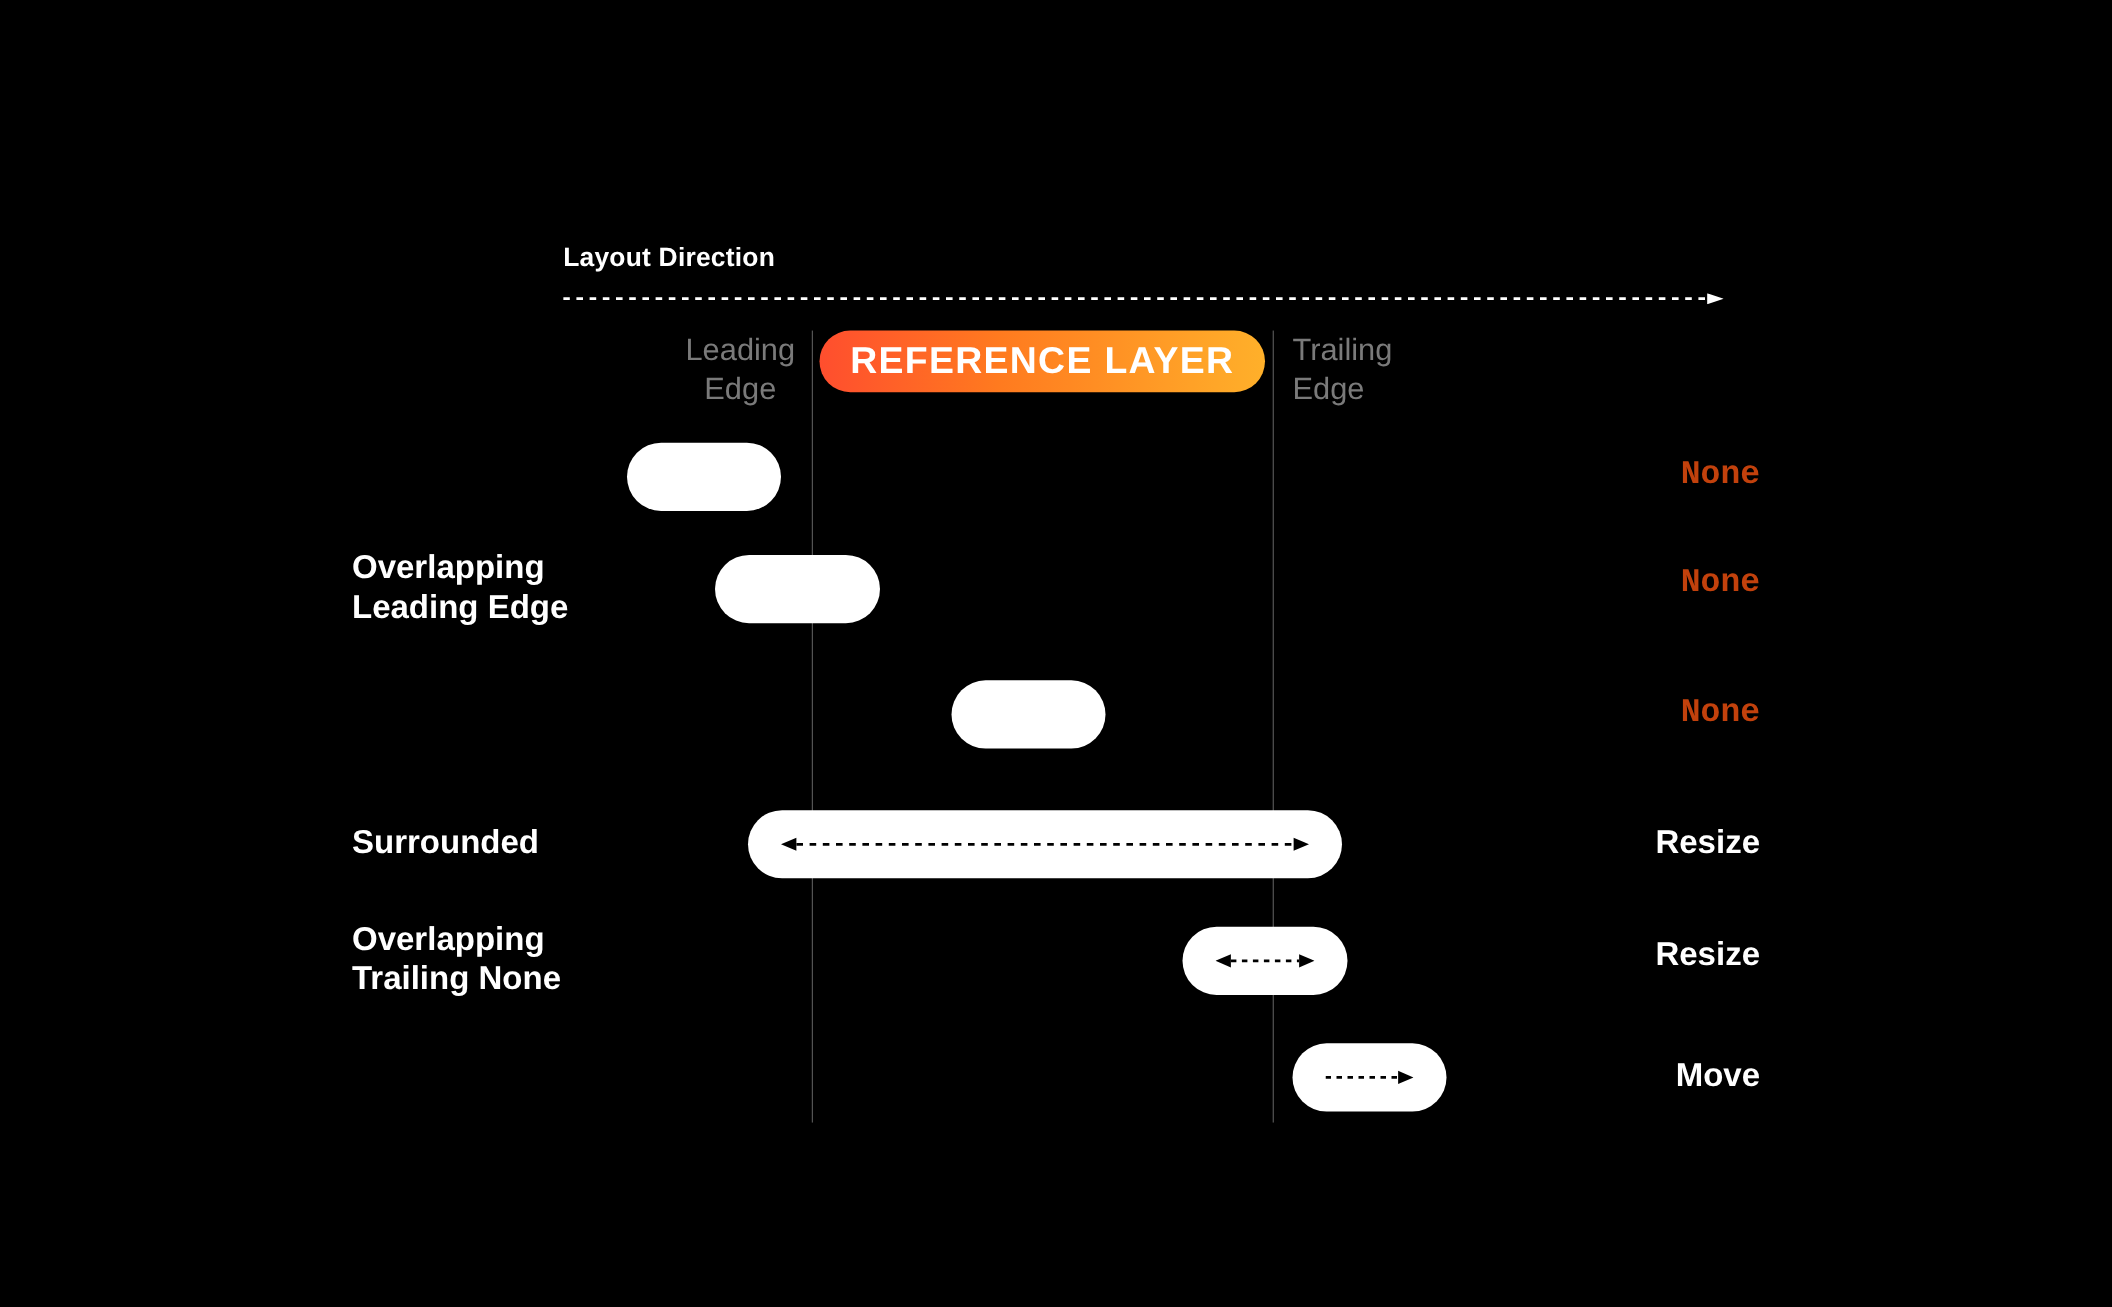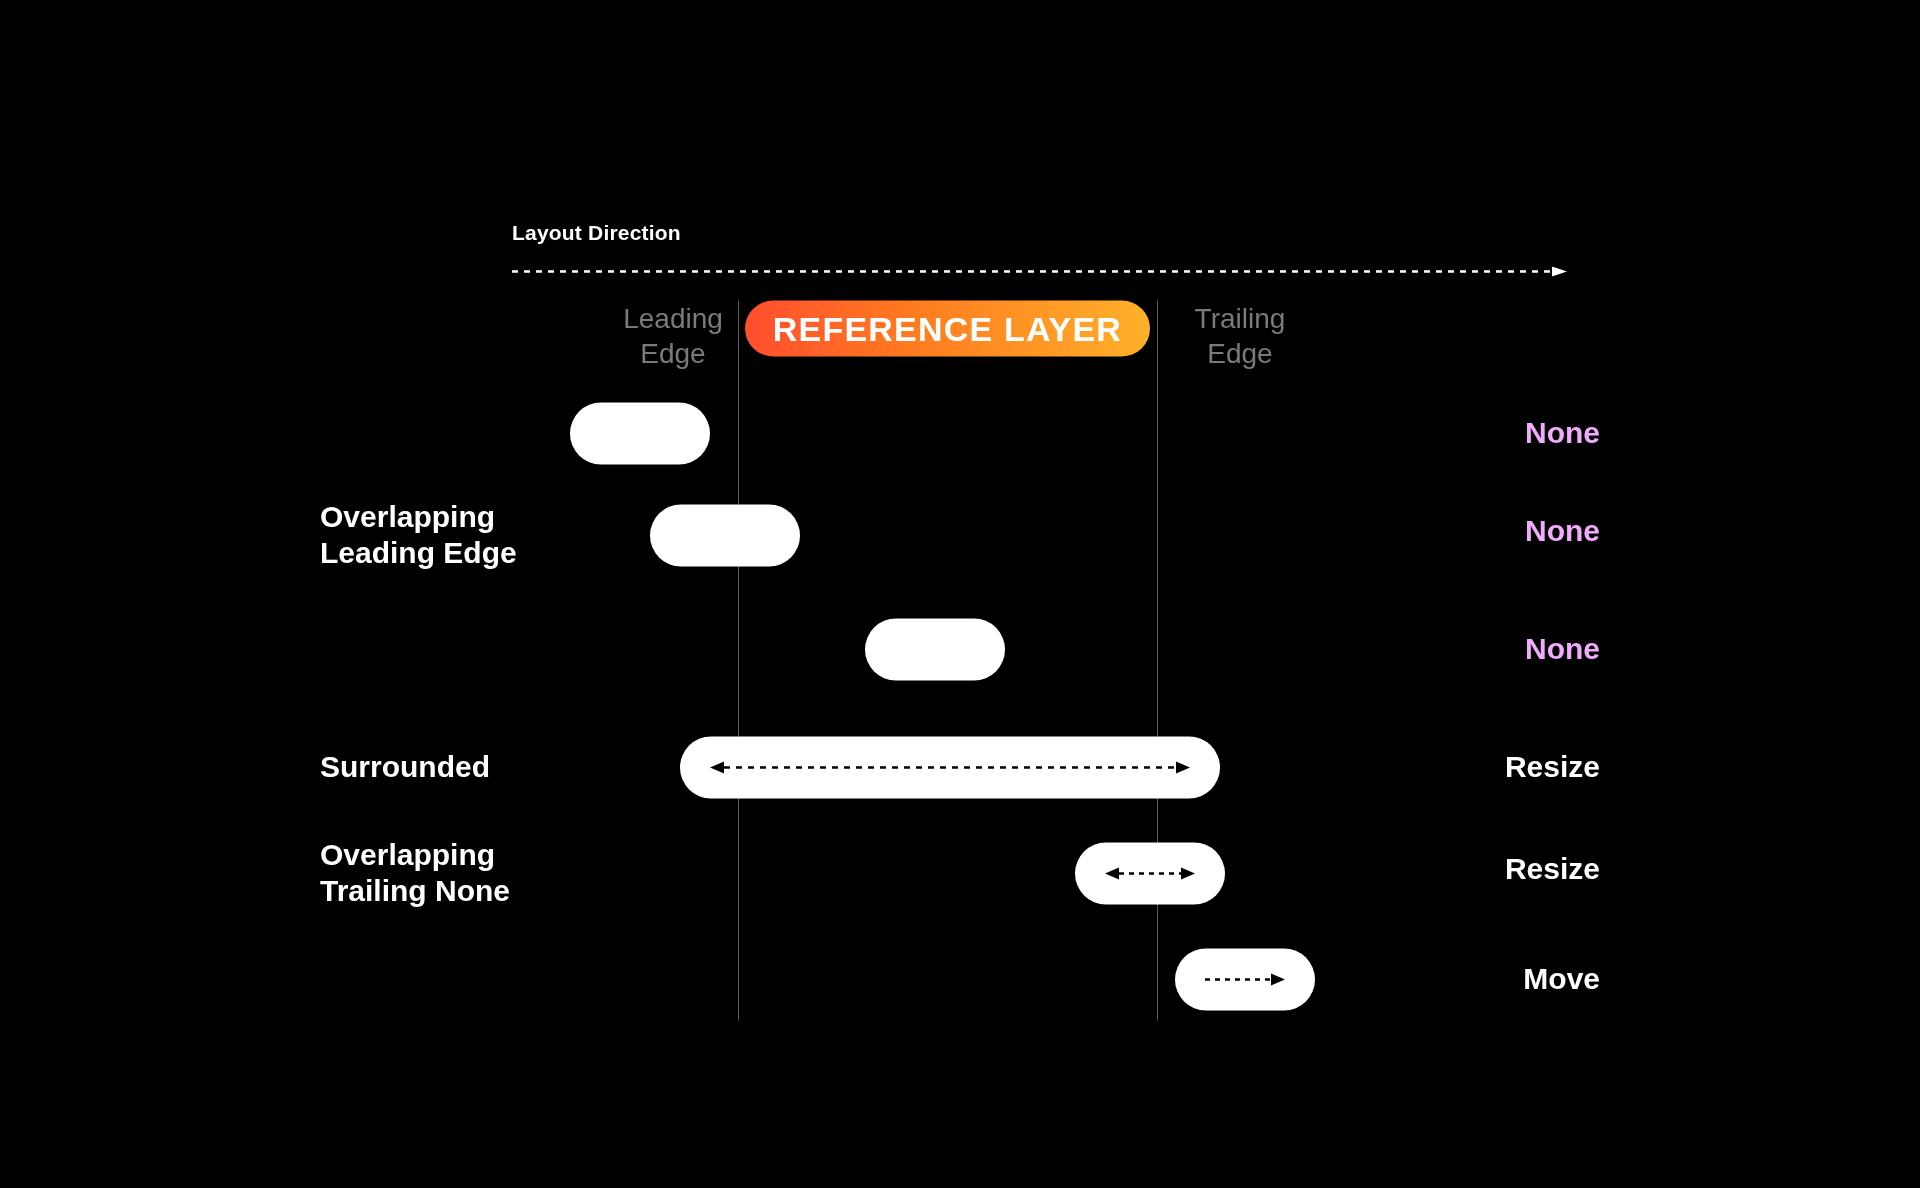--- a/index.html
+++ b/index.html
@@ -17,21 +17,21 @@
     transform: translate(-50%, -50%);
     width: 1440px;
     height: 891px;
     background: #000;
   }
 
   
   .header-title {
     position: absolute;
     left: 272px; top: 72px;
-    font-size: 21px;
+    font-size: 24px;
     font-weight: 600;
     color: #fff;
     letter-spacing: 0.2px;
   }
   .direction-arrow {
     position: absolute;
     left: 272px; top: 118px;
     width: 1055px; height: 10px;
   }
 
@@ -49,21 +49,21 @@
   .guide-label {
     position: absolute;
     top: 152px;
     width: 130px;
     font-size: 28px;
     line-height: 1.25;
     color: #7a7a7a;
     font-weight: 500;
   }
   .guide-label.left  { left: 368px; text-align: center; }
-  .guide-label.right { left: 935px; text-align: center; }
+  .guide-label.right { left: 935px; text-align: left; }
 
   
   .reference-pill {
     position: absolute;
     left: 505px; top: 152px;
     width: 405px; height: 56px;
     border-radius: 28px;
     background: linear-gradient(90deg, #ff4e2e 0%, #ff7a1f 40%, #ffb02a 100%);
     color: #fff;
     font-size: 34px;
@@ -85,21 +85,21 @@
     line-height: 1.2;
   }
   .outcome-label {
     position: absolute;
     right: 80px;
     text-align: right;
     font-size: 30px;
     font-weight: 600;
     line-height: 1.2;
   }
-  .outcome-label.dim { color: #f0abfc; }
+  .outcome-label.dim { color: #c2410c; font-family: Liberation Mono, monospace; }
   .outcome-label.bright { color: #fff; }
 
   
   .pill {
     position: absolute;
     height: 62px;
     border-radius: 31px;
     background: #fff;
   }
 

